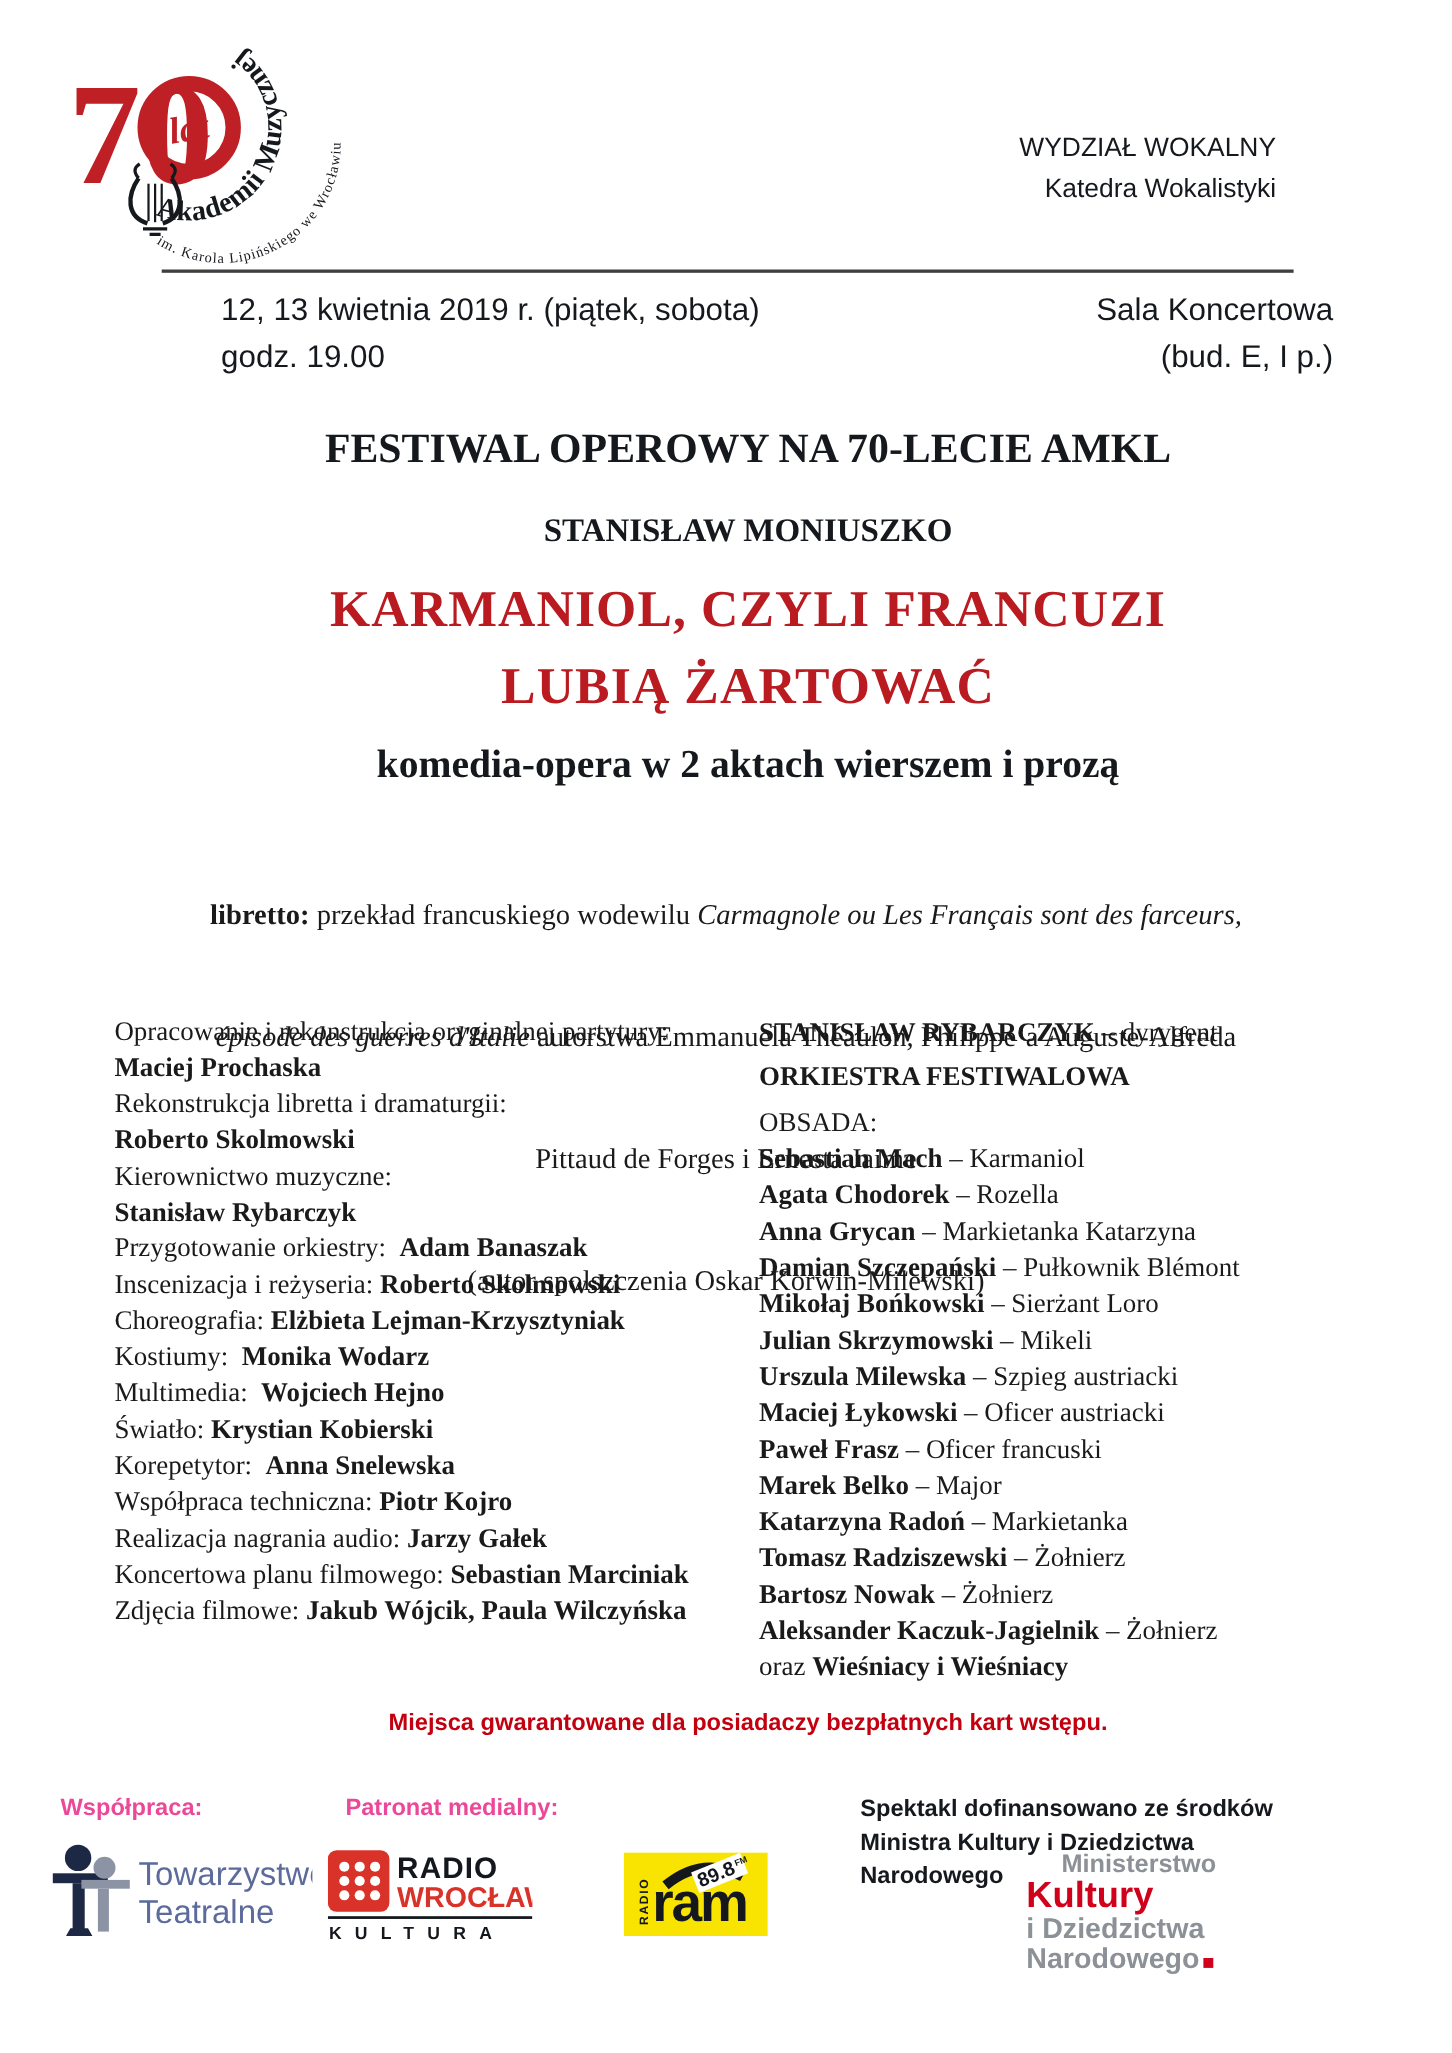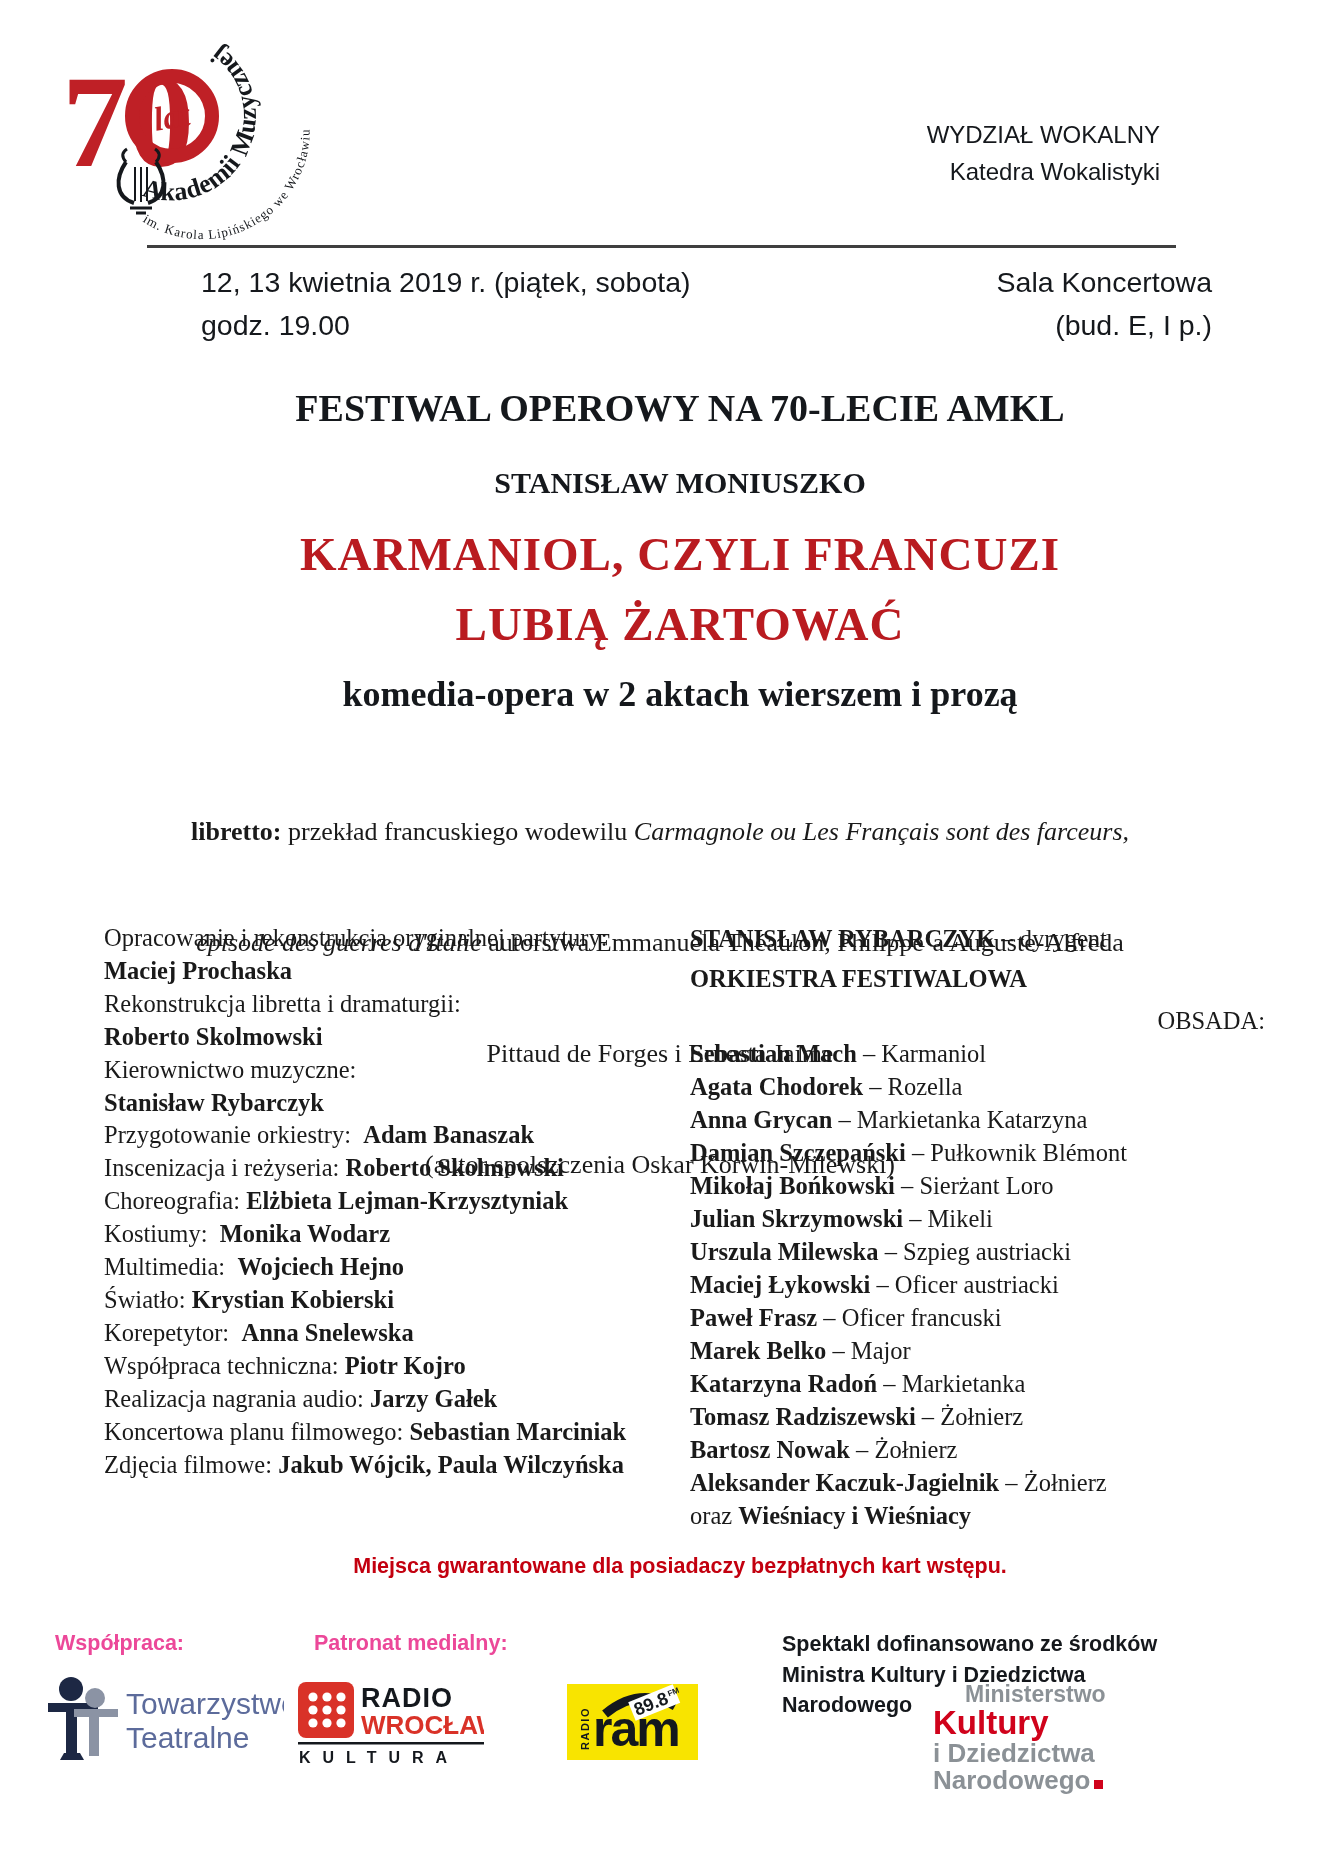--- a/index.html
+++ b/index.html
@@ -30,21 +30,21 @@
   .libretto{position:absolute;left:90px;top:739px;width:1140px;text-align:center;
             font-size:26px;line-height:37px;white-space:pre-wrap;color:#1a1a1a;}
 
   
   .credits{position:absolute;left:104px;top:922px;width:585px;
            font-size:24.5px;line-height:32.9px;}
   .credit-line{white-space:pre-wrap;}
   .cast{position:absolute;left:690px;top:922px;width:575px;font-size:24.5px;}
   .conductor-line{line-height:33px;margin-bottom:7px;white-space:pre-wrap;}
   .orchestra-line{line-height:33px;margin-bottom:10px;font-weight:bold;}
-  .cast-label{line-height:32px;text-align:right;}
+  .cast-label{line-height:32px;}
   .cast-line{line-height:33px;white-space:pre-wrap;}
 
   
   .notice{top:1554px;font-family:"Liberation Sans",sans-serif;font-size:21.5px;
           font-weight:bold;color:#c3000f;}
   .foot-label{position:absolute;top:1631px;font-size:21.5px;font-weight:bold;color:#ec4899;}
   .coop{left:55px;} .media{left:314px;}
   .funding{position:absolute;left:782px;top:1629px;width:430px;font-size:21.5px;
            font-weight:bold;line-height:30.5px;color:#15181c;}
   .tt-logo{position:absolute;left:44px;top:1676px;}

